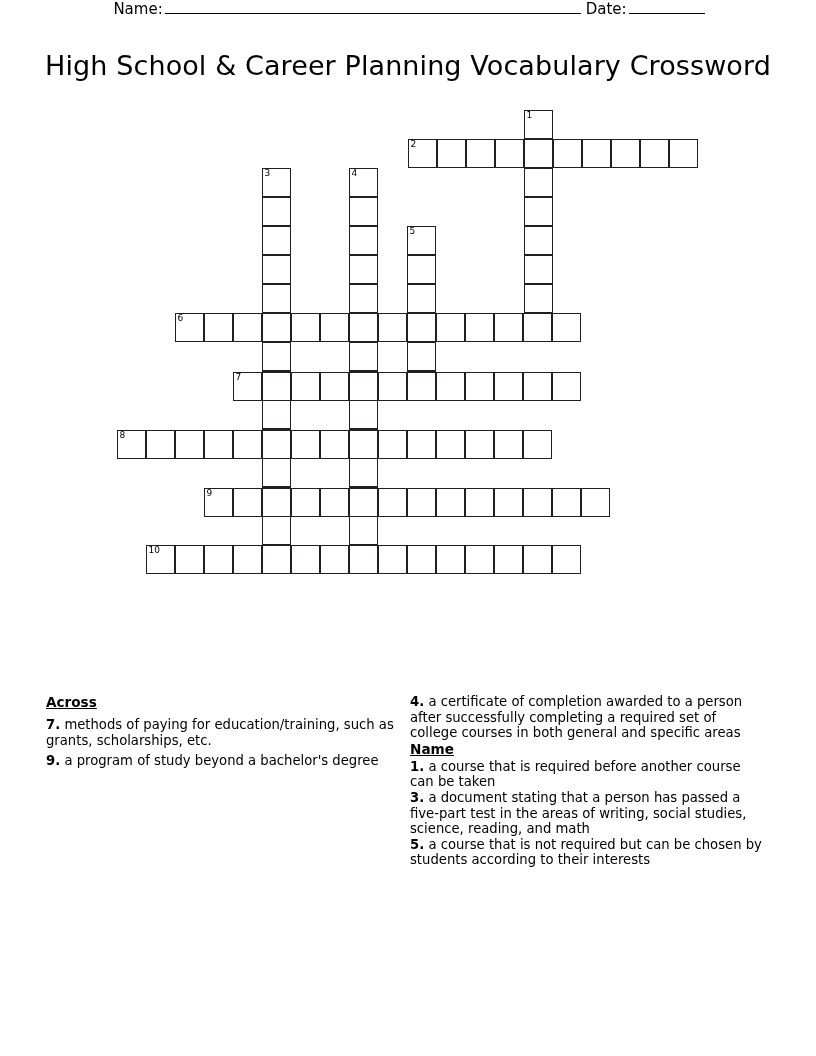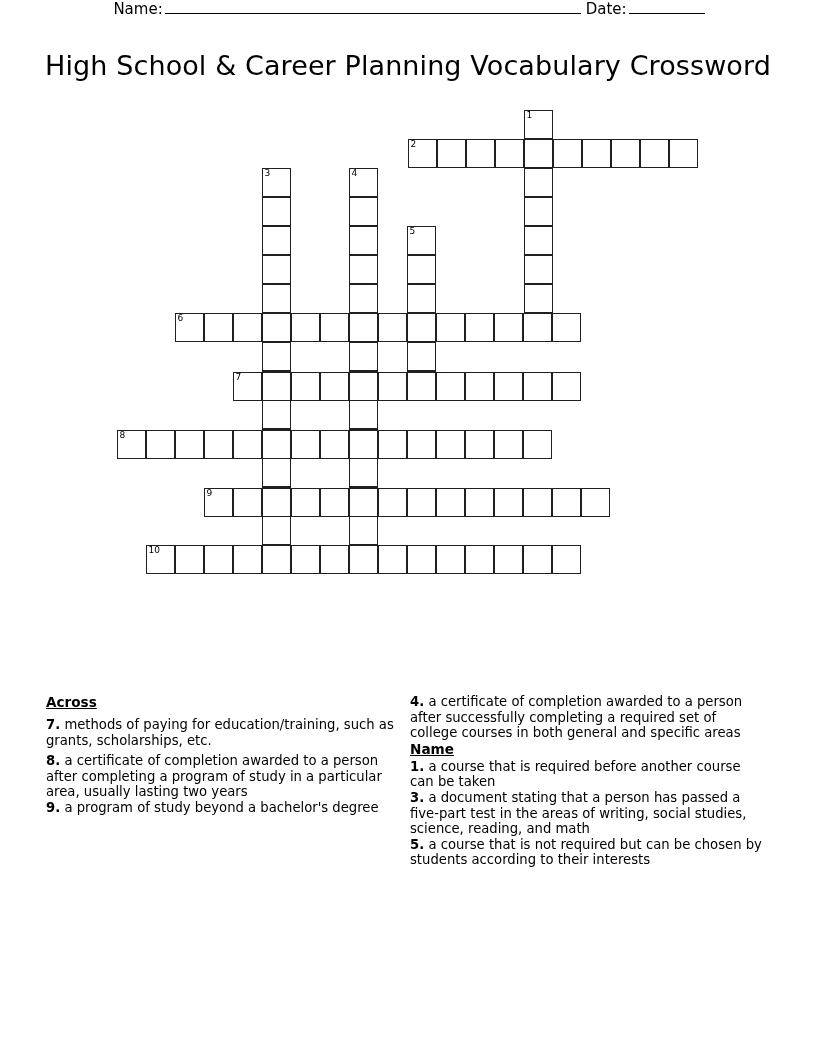--- a/index.html
+++ b/index.html
@@ -267,21 +267,20 @@
     <div class="xw-cell" style="left: 523px; top: 545px;"></div>
     <div class="xw-cell" style="left: 552px; top: 545px;"></div>
   </div>
 
 <div id="clues">
   <div class="clue-col" id="clues-left">
       <div class="clue-heading">Across</div>
       <div class="clue-gap"></div>
       <div class="clue"><span class="cnum">7.</span><span> methods of paying for education/training, such as grants, scholarships, etc.</span></div>
       <div class="clue-gap"></div>
-      <div class="clue"><span class="cnum">8.</span><span> a certificate of completion awarded to a person after completing a program of study in a particular area, usually lasting two years</span></div>
       <div class="clue"><span class="cnum">9.</span><span> a program of study beyond a bachelor's degree</span></div>
     </div>
   <div class="clue-col" id="clues-right">
       <div class="clue"><span class="cnum">4.</span><span> a certificate of completion awarded to a person after successfully completing a required set of college courses in both general and specific areas</span></div>
       <div class="clue-heading">Name</div>
       <div class="clue"><span class="cnum">1.</span><span> a course that is required before another course can be taken</span></div>
       <div class="clue"><span class="cnum">3.</span><span> a document stating that a person has passed a five-part test in the areas of writing, social studies, science, reading, and math</span></div>
       <div class="clue"><span class="cnum">5.</span><span> a course that is not required but can be chosen by students according to their interests</span></div>
     </div>
 </div>

